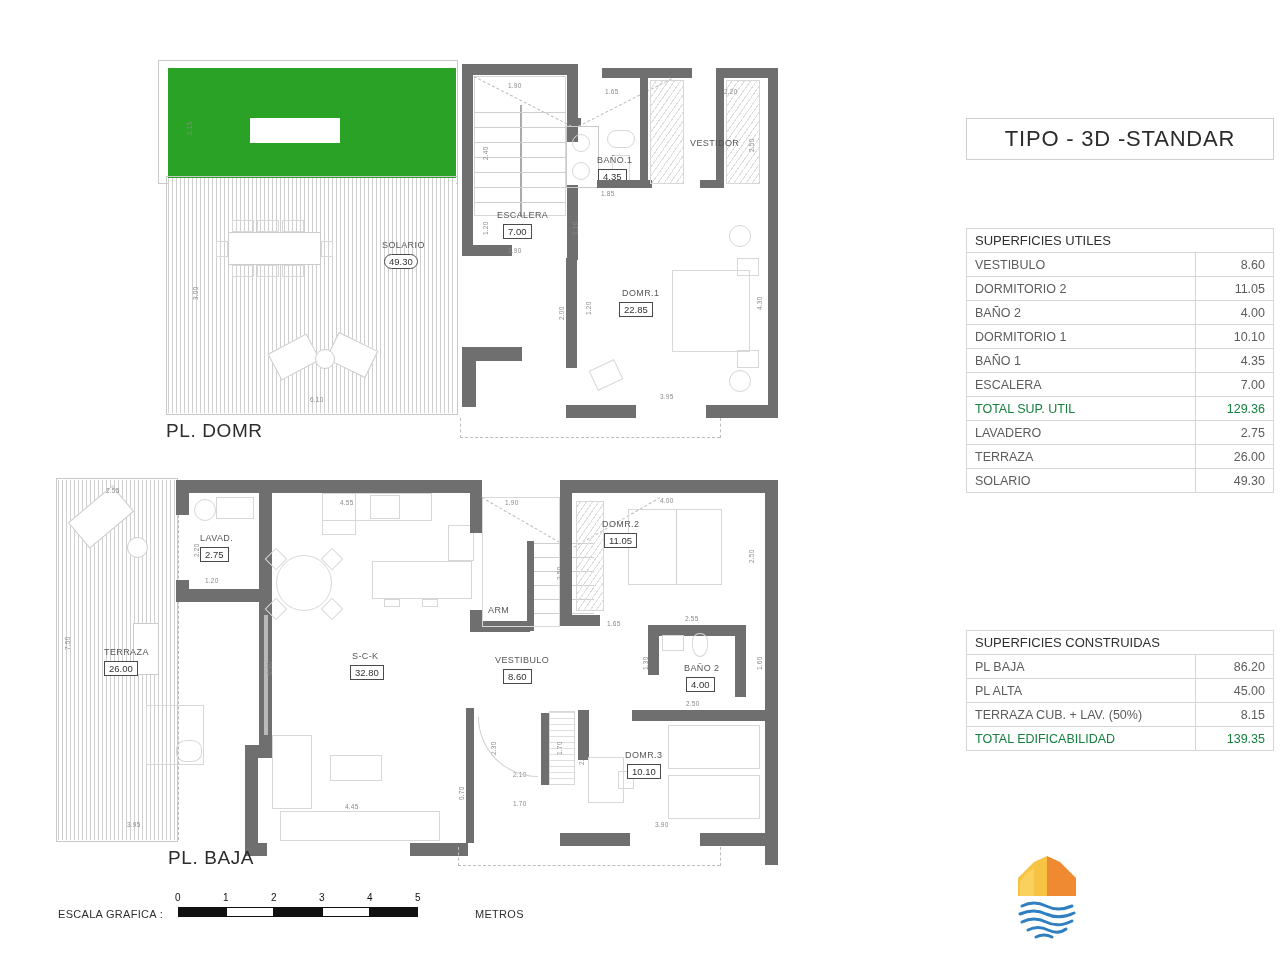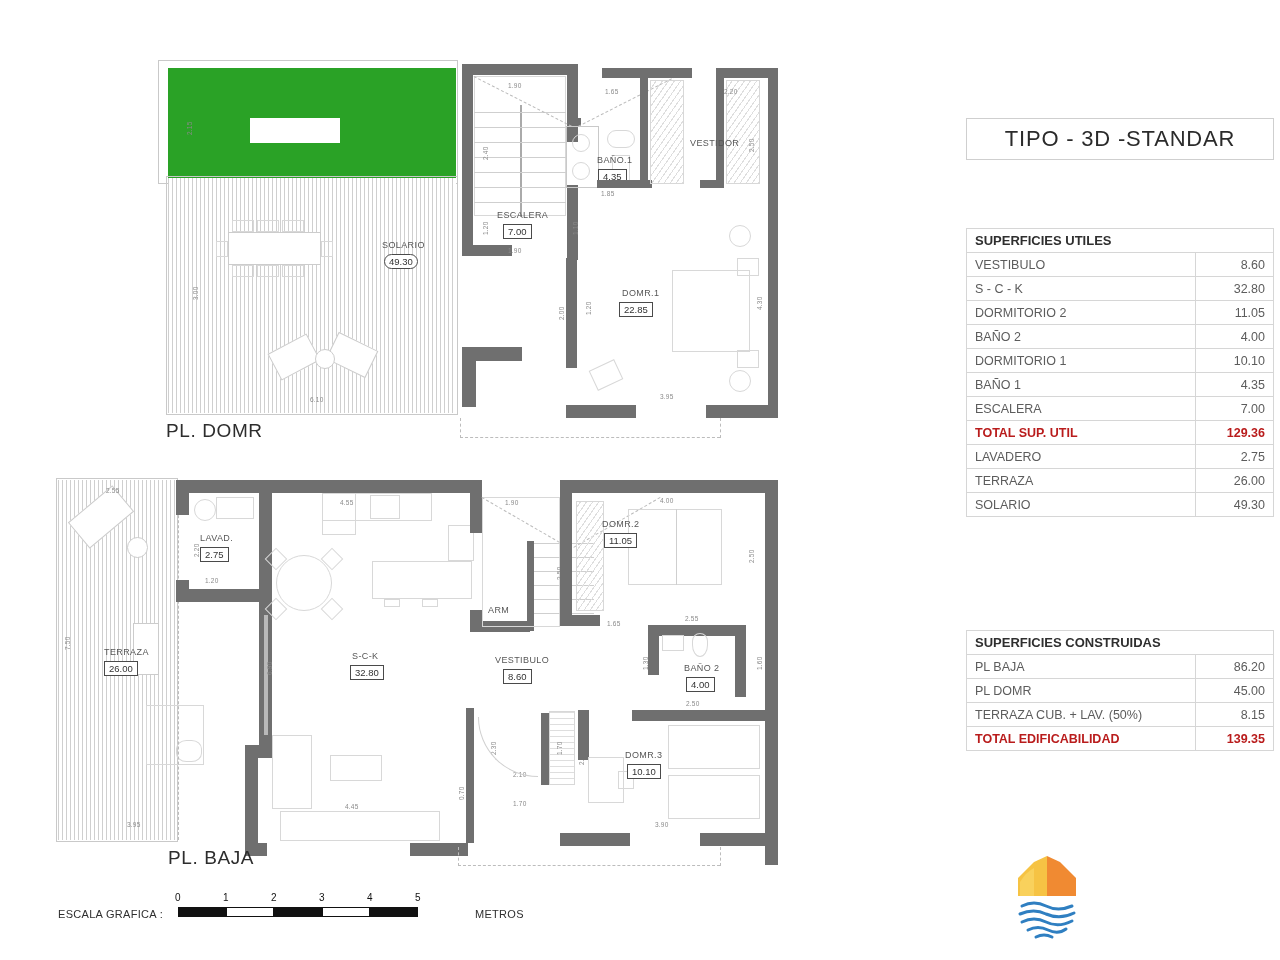--- a/index.html
+++ b/index.html
@@ -54,22 +54,22 @@
     border:1px solid #cfcfcf; display:flex; align-items:center; justify-content:center;
   }
   .title-box span { font-size:22px; color:#2b2b2b; letter-spacing:.8px; }
 
   table.surf {
     position:absolute; border-collapse:collapse; width:308px;
     font-size:12.5px; color:#5c5c5c;
   }
   table.surf td { border:1px solid #d6d6d6; padding:4px 8px; height:24px; }
   table.surf td.num { text-align:right; width:78px; }
-  table.surf tr.head td { font-weight:bold; color:#2f2f2f; font-size:13px; }
-  table.surf tr.total td { font-weight:bold; color:#b91c1c; }
+  table.surf tr.head td { font-weight:normal; color:#2f2f2f; font-size:13px; }
+  table.surf tr.total td { font-weight:normal; color:#15803d; }
   #surf-utiles { left:966px; top:228px; }
   #surf-const  { left:966px; top:630px; }
 
   
   #scale-wrap { position:absolute; left:58px; top:893px; width:420px; height:40px; }
   #scale-wrap .sl { position:absolute; left:0; top:15px; font-size:11px; color:#2f2f2f; letter-spacing:.3px;}
   #scale-wrap .sr { position:absolute; left:417px; top:15px; font-size:11px; color:#2f2f2f; letter-spacing:.3px;}
   .sbar { position:absolute; top:14px; height:10px; }
   .sbar.b { background:#111; }
   .sbar.w { background:#fff; border:1px solid #111; }
@@ -333,24 +333,20 @@
 <table class="surf" id="surf-utiles">
     <tbody>
       <tr class="head">
         <td colspan="2">SUPERFICIES UTILES</td>
       </tr>
       <tr>
         <td>VESTIBULO</td>
         <td class="num">8.60</td>
       </tr>
       <tr>
-        <td>S - C - K</td>
-        <td class="num">32.80</td>
-      </tr>
-      <tr>
         <td>DORMITORIO 2</td>
         <td class="num">11.05</td>
       </tr>
       <tr>
         <td>BAÑO 2</td>
         <td class="num">4.00</td>
       </tr>
       <tr>
         <td>DORMITORIO 1</td>
         <td class="num">10.10</td>
@@ -384,21 +380,21 @@
 <table class="surf" id="surf-const">
     <tbody>
       <tr class="head">
         <td colspan="2">SUPERFICIES CONSTRUIDAS</td>
       </tr>
       <tr>
         <td>PL BAJA</td>
         <td class="num">86.20</td>
       </tr>
       <tr>
-        <td>PL DOMR</td>
+        <td>PL ALTA</td>
         <td class="num">45.00</td>
       </tr>
       <tr>
         <td>TERRAZA CUB. + LAV. (50%)</td>
         <td class="num">8.15</td>
       </tr>
       <tr class="total">
         <td>TOTAL EDIFICABILIDAD</td>
         <td class="num">139.35</td>
       </tr>

